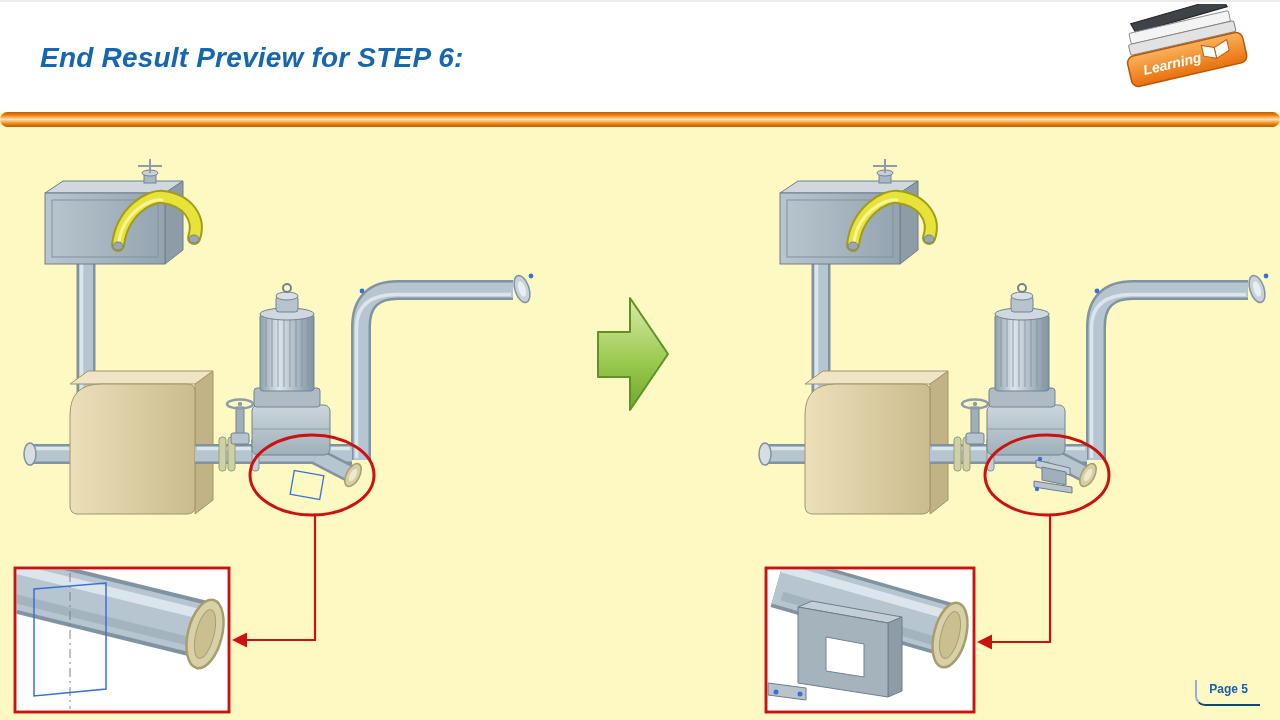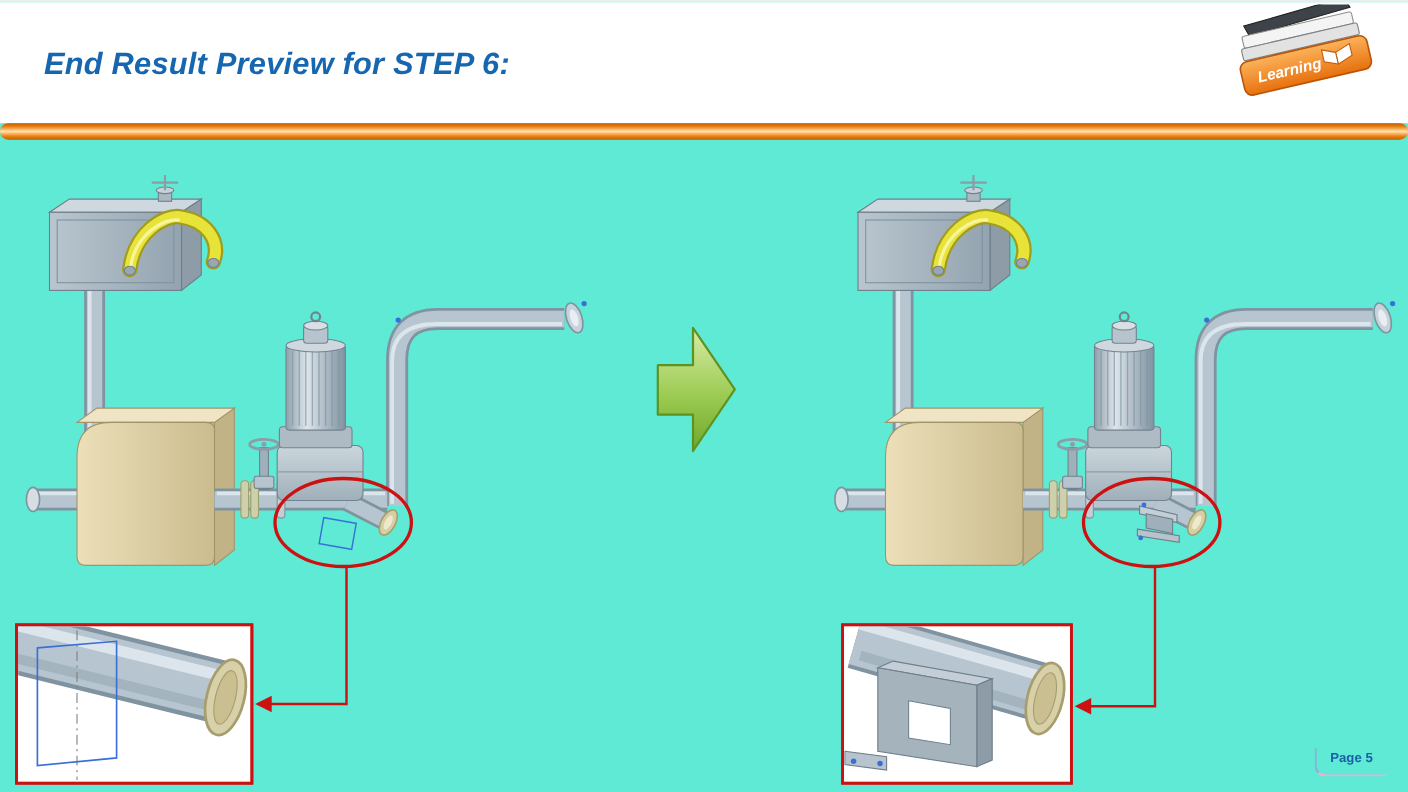--- a/index.html
+++ b/index.html
@@ -4,42 +4,42 @@
 <style>
   * { margin:0; padding:0; box-sizing:border-box; }
   html,body { width:1280px; height:720px; }
   body {
     position:relative;
     background:#ffffff;
     font-family:"Liberation Sans", sans-serif;
     overflow:hidden;
     border-top:2px solid #ececec;
   }
-  .slide { position:absolute; inset:0; background:#5eead4;padding-left:16px; }
+  .slide { position:absolute; inset:0; background:#fef9c3;padding-left:16px; }
 
   .header { position:absolute; top:0; left:0; right:0; height:110px; background:#ffffff; }
   .title {
     position:absolute; left:40px; top:40px;
     font-size:28px; font-style:italic; font-weight:bold;
     color:var(--title,#1766b0); letter-spacing:.2px; white-space:nowrap;
   }
   .logo { position:absolute; top:2px; right:16px; width:156px; height:92px; }
 
   .divider {
     position:absolute; top:110px; left:0; width:1280px; height:15px;
     border-radius:8px;
     background:linear-gradient(180deg,#b85f06 0%, var(--divider-orange,#ef8312) 22%, #ffe2b0 50%, var(--divider-orange,#ef8312) 78%, #b85f06 100%);
   }
 
   .figure { position:absolute; top:135px; left:0; width:1280px; height:585px; }
 
   .page-label {
     position:absolute; right:20px; bottom:14px;
     padding:2px 12px 8px 12px;
-    border-left:2px solid #8fb0d8; border-bottom:2px solid #f9a8d4;
+    border-left:2px solid #8fb0d8; border-bottom:2px solid #0c4a6e;
     border-bottom-left-radius:10px;
     color:var(--page-label-blue,#1a5fa8);
     font-weight:bold; font-size:12px; white-space:nowrap;margin-top:17px;
   }
 
   .dotBlue { fill:var(--sketch-blue,#3a6fd8); }
 </style>
 </head>
 <body>
 

